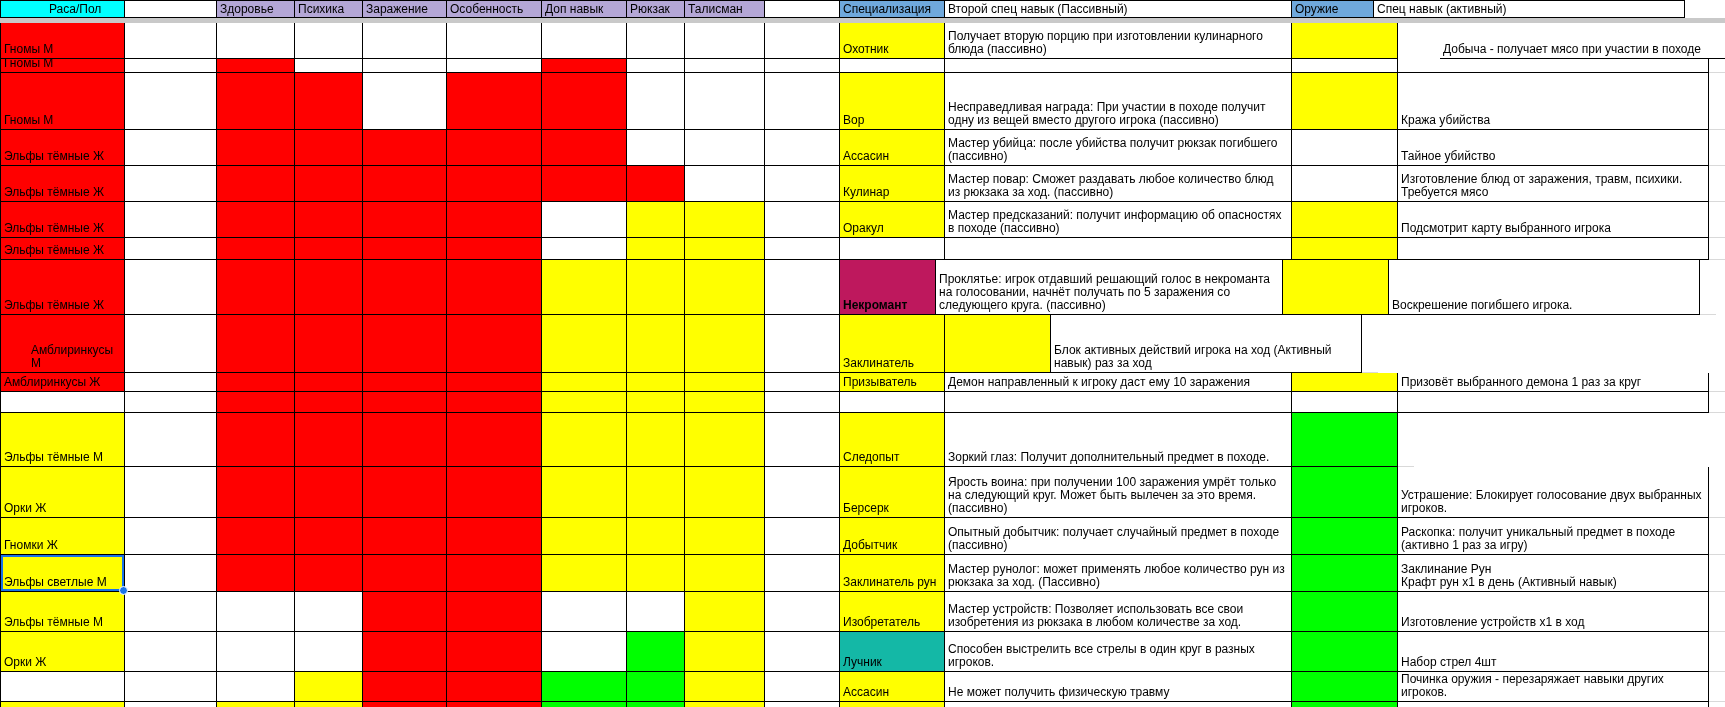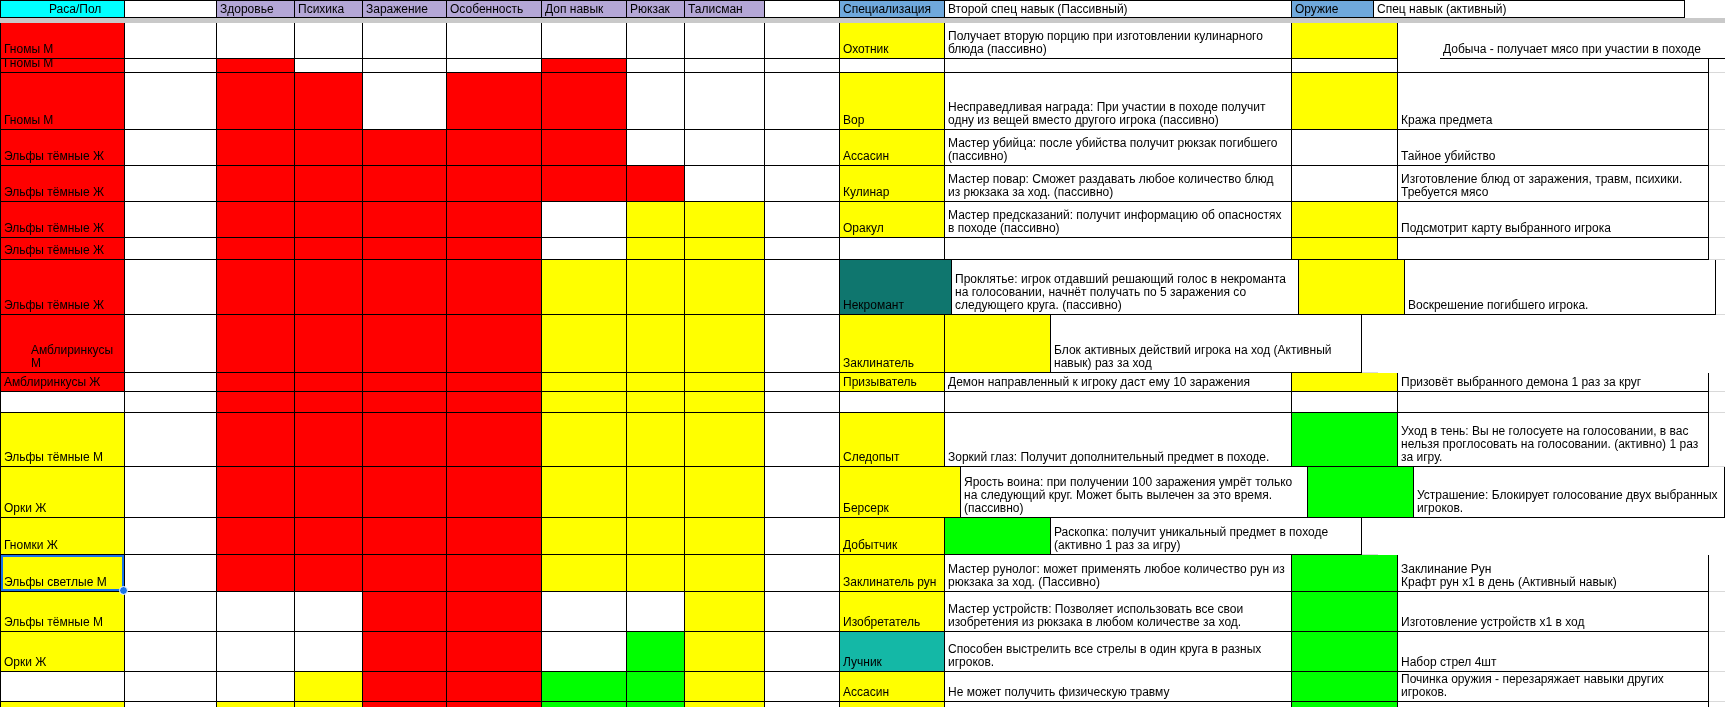--- a/index.html
+++ b/index.html
@@ -102,21 +102,21 @@
       <div class="cell" style="width: 68px; background: rgb(255, 0, 0);"></div>
       <div class="cell" style="width: 84px; background: rgb(255, 255, 255);"></div>
       <div class="cell" style="width: 95px; background: rgb(255, 0, 0);"></div>
       <div class="cell" style="width: 85px; background: rgb(255, 0, 0);"></div>
       <div class="cell" style="width: 58px; background: rgb(255, 255, 255);"></div>
       <div class="cell" style="width: 80px; background: rgb(255, 255, 255);"></div>
       <div class="cell" style="width: 75px; background: rgb(255, 255, 255);"></div>
       <div class="cell" style="width: 105px; background: rgb(255, 255, 0);">Вор</div>
       <div class="cell text-cell" style="width: 347px; background: rgb(255, 255, 255);">Несправедливая награда: При участии в походе получит одну из вещей вместо другого игрока (пассивно)</div>
       <div class="cell" style="width: 106px; background: rgb(255, 255, 0);"></div>
-      <div class="cell text-cell" style="width: 311px; background: rgb(255, 255, 255);">Кража предмета</div>
+      <div class="cell text-cell" style="width: 311px; background: rgb(255, 255, 255);">Кража убийства</div>
       <div class="cell free" style="width: 16px; background: rgb(255, 255, 255);"></div>
     </div>
     <div class="row" style="height: 36px;">
       <div class="cell first" style="width: 125px; background: rgb(255, 0, 0);">Эльфы тёмные Ж</div>
       <div class="cell" style="width: 92px; background: rgb(255, 255, 255);"></div>
       <div class="cell" style="width: 78px; background: rgb(255, 0, 0);"></div>
       <div class="cell" style="width: 68px; background: rgb(255, 0, 0);"></div>
       <div class="cell" style="width: 84px; background: rgb(255, 0, 0);"></div>
       <div class="cell" style="width: 95px; background: rgb(255, 0, 0);"></div>
       <div class="cell" style="width: 85px; background: rgb(255, 0, 0);"></div>
@@ -184,21 +184,21 @@
       <div class="cell first" style="width: 125px; background: rgb(255, 0, 0);">Эльфы тёмные Ж</div>
       <div class="cell" style="width: 92px; background: rgb(255, 255, 255);"></div>
       <div class="cell" style="width: 78px; background: rgb(255, 0, 0);"></div>
       <div class="cell" style="width: 68px; background: rgb(255, 0, 0);"></div>
       <div class="cell" style="width: 84px; background: rgb(255, 0, 0);"></div>
       <div class="cell" style="width: 95px; background: rgb(255, 0, 0);"></div>
       <div class="cell" style="width: 85px; background: rgb(255, 255, 0);"></div>
       <div class="cell" style="width: 58px; background: rgb(255, 255, 0);"></div>
       <div class="cell" style="width: 80px; background: rgb(255, 255, 0);"></div>
       <div class="cell" style="width: 75px; background: rgb(255, 255, 255);"></div>
-      <div class="cell" style="width: 112px; background: #0f766e;">Некромант</div>
+      <div class="cell" style="width: 96px; background: #be185d; font-weight: bold;">Некромант</div>
       <div class="cell text-cell" style="width: 347px; background: rgb(255, 255, 255);">Проклятье: игрок отдавший решающий голос в некроманта на голосовании, начнёт получать по 5 заражения со следующего круга. (пассивно)</div>
       <div class="cell" style="width: 106px; background: rgb(255, 255, 0);"></div>
       <div class="cell text-cell" style="width: 311px; background: rgb(255, 255, 255);">Воскрешение погибшего игрока.</div>
       <div class="cell free" style="width: 16px; background: rgb(255, 255, 255);"></div>
     </div>
     <div class="row" style="height: 58px;">
       <div class="cell first" style="width: 125px; background: rgb(255, 0, 0); padding-left: 30px;">Амблиринкусы М</div>
       <div class="cell" style="width: 92px; background: rgb(255, 255, 255);"></div>
       <div class="cell" style="width: 78px; background: rgb(255, 0, 0);"></div>
       <div class="cell" style="width: 68px; background: rgb(255, 0, 0);"></div>
@@ -254,52 +254,52 @@
       <div class="cell" style="width: 68px; background: rgb(255, 0, 0);"></div>
       <div class="cell" style="width: 84px; background: rgb(255, 0, 0);"></div>
       <div class="cell" style="width: 95px; background: rgb(255, 0, 0);"></div>
       <div class="cell" style="width: 85px; background: rgb(255, 255, 0);"></div>
       <div class="cell" style="width: 58px; background: rgb(255, 255, 0);"></div>
       <div class="cell" style="width: 80px; background: rgb(255, 255, 0);"></div>
       <div class="cell" style="width: 75px; background: rgb(255, 255, 255);"></div>
       <div class="cell" style="width: 105px; background: rgb(255, 255, 0);">Следопыт</div>
       <div class="cell text-cell" style="width: 347px; background: rgb(255, 255, 255);">Зоркий глаз: Получит дополнительный предмет в походе.</div>
       <div class="cell" style="width: 106px; background: rgb(0, 255, 0);"></div>
-      <div class="cell text-cell" style="width: 311px; background: rgb(255, 255, 255);">Уход в тень: Вы не голосуете на голосовании, в вас нельзя проглосовать на голосовании. (активно) 1 раз за игру.</div>
       <div class="cell free" style="width: 16px; background: rgb(255, 255, 255);"></div>
     </div>
     <div class="row" style="height: 51px;">
       <div class="cell first" style="width: 125px; background: rgb(255, 255, 0);">Орки Ж</div>
       <div class="cell" style="width: 92px; background: rgb(255, 255, 255);"></div>
       <div class="cell" style="width: 78px; background: rgb(255, 0, 0);"></div>
       <div class="cell" style="width: 68px; background: rgb(255, 0, 0);"></div>
       <div class="cell" style="width: 84px; background: rgb(255, 0, 0);"></div>
       <div class="cell" style="width: 95px; background: rgb(255, 0, 0);"></div>
       <div class="cell" style="width: 85px; background: rgb(255, 255, 0);"></div>
       <div class="cell" style="width: 58px; background: rgb(255, 255, 0);"></div>
       <div class="cell" style="width: 80px; background: rgb(255, 255, 0);"></div>
       <div class="cell" style="width: 75px; background: rgb(255, 255, 255);"></div>
-      <div class="cell" style="width: 121px; background: rgb(255, 255, 0);">Берсерк</div>
+      <div class="cell" style="width: 105px; background: rgb(255, 255, 0);">Берсерк</div>
       <div class="cell text-cell" style="width: 347px; background: rgb(255, 255, 255);">Ярость воина: при получении 100 заражения умрёт только на следующий круг. Может быть вылечен за это время. (пассивно)</div>
       <div class="cell" style="width: 106px; background: rgb(0, 255, 0);"></div>
       <div class="cell text-cell" style="width: 311px; background: rgb(255, 255, 255);">Устрашение: Блокирует голосование двух выбранных игроков.</div>
       <div class="cell free" style="width: 16px; background: rgb(255, 255, 255);"></div>
     </div>
     <div class="row" style="height: 37px;">
       <div class="cell first" style="width: 125px; background: rgb(255, 255, 0);">Гномки Ж</div>
       <div class="cell" style="width: 92px; background: rgb(255, 255, 255);"></div>
       <div class="cell" style="width: 78px; background: rgb(255, 0, 0);"></div>
       <div class="cell" style="width: 68px; background: rgb(255, 0, 0);"></div>
       <div class="cell" style="width: 84px; background: rgb(255, 0, 0);"></div>
       <div class="cell" style="width: 95px; background: rgb(255, 0, 0);"></div>
       <div class="cell" style="width: 85px; background: rgb(255, 255, 0);"></div>
       <div class="cell" style="width: 58px; background: rgb(255, 255, 0);"></div>
       <div class="cell" style="width: 80px; background: rgb(255, 255, 0);"></div>
       <div class="cell" style="width: 75px; background: rgb(255, 255, 255);"></div>
       <div class="cell" style="width: 105px; background: rgb(255, 255, 0);">Добытчик</div>
+      <div class="cell text-cell" style="width: 347px; background: rgb(255, 255, 255);">Опытный добытчик: получает случайный предмет в походе (пассивно)</div>
       <div class="cell" style="width: 106px; background: rgb(0, 255, 0);"></div>
       <div class="cell text-cell" style="width: 311px; background: rgb(255, 255, 255);">Раскопка: получит уникальный предмет в походе (активно 1 раз за игру)</div>
       <div class="cell free" style="width: 16px; background: rgb(255, 255, 255);"></div>
     </div>
     <div class="row" style="height: 37px;">
       <div class="cell first selected" style="width: 125px; background: rgb(255, 255, 0); box-shadow: rgb(26, 115, 232) 0px 0px 0px 2px inset;">Эльфы светлые М<div class="sel-handle" style="background: rgb(26, 115, 232);"></div></div>
       <div class="cell" style="width: 92px; background: rgb(255, 255, 255);"></div>
       <div class="cell" style="width: 78px; background: rgb(255, 0, 0);"></div>
       <div class="cell" style="width: 68px; background: rgb(255, 0, 0);"></div>
       <div class="cell" style="width: 84px; background: rgb(255, 0, 0);"></div>
@@ -337,21 +337,21 @@
       <div class="cell" style="width: 92px; background: rgb(255, 255, 255);"></div>
       <div class="cell" style="width: 78px; background: rgb(255, 255, 255);"></div>
       <div class="cell" style="width: 68px; background: rgb(255, 255, 255);"></div>
       <div class="cell" style="width: 84px; background: rgb(255, 0, 0);"></div>
       <div class="cell" style="width: 95px; background: rgb(255, 0, 0);"></div>
       <div class="cell" style="width: 85px; background: rgb(255, 255, 255);"></div>
       <div class="cell" style="width: 58px; background: rgb(0, 255, 0);"></div>
       <div class="cell" style="width: 80px; background: rgb(255, 255, 0);"></div>
       <div class="cell" style="width: 75px; background: rgb(255, 255, 255);"></div>
       <div class="cell" style="width: 105px; background: #14b8a6;">Лучник</div>
-      <div class="cell text-cell" style="width: 347px; background: rgb(255, 255, 255);">Способен выстрелить все стрелы в один круга в разных игроков.</div>
+      <div class="cell text-cell" style="width: 347px; background: rgb(255, 255, 255);">Способен выстрелить все стрелы в один круг в разных игроков.</div>
       <div class="cell" style="width: 106px; background: rgb(0, 255, 0);"></div>
       <div class="cell text-cell" style="width: 311px; background: rgb(255, 255, 255);">Набор стрел 4шт</div>
       <div class="cell free" style="width: 16px; background: rgb(255, 255, 255);"></div>
     </div>
     <div class="row" style="height: 30px;">
       <div class="cell first" style="width: 125px; background: rgb(255, 255, 255);"></div>
       <div class="cell" style="width: 92px; background: rgb(255, 255, 255);"></div>
       <div class="cell" style="width: 78px; background: rgb(255, 255, 255);"></div>
       <div class="cell" style="width: 68px; background: rgb(255, 255, 0);"></div>
       <div class="cell" style="width: 84px; background: rgb(255, 0, 0);"></div>

